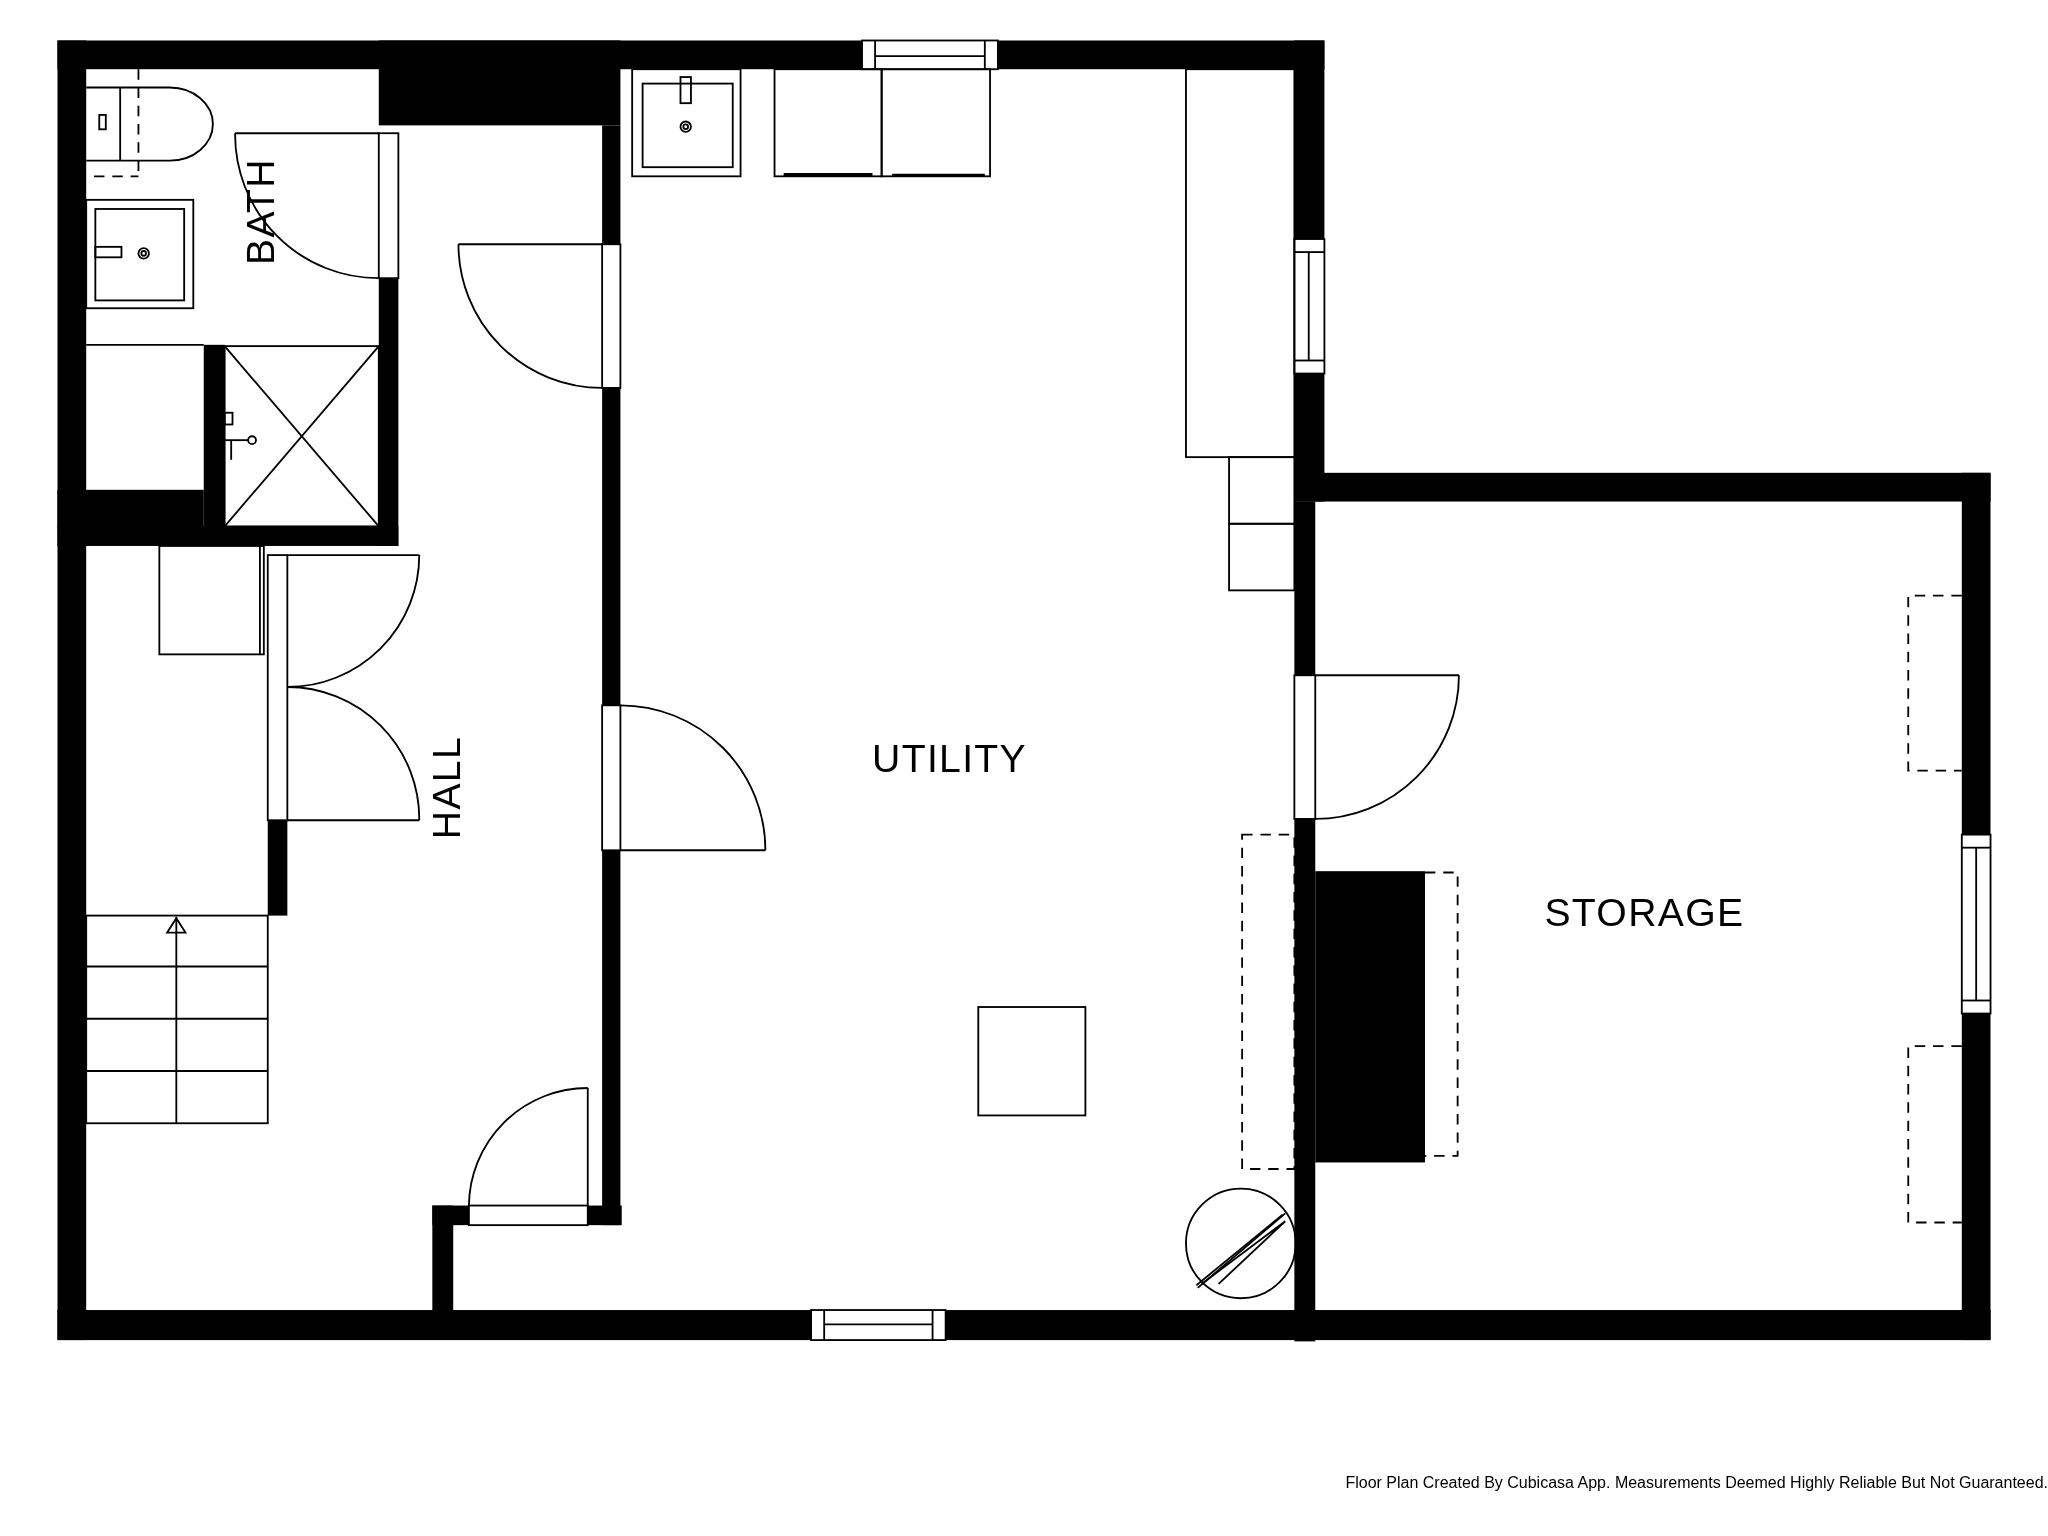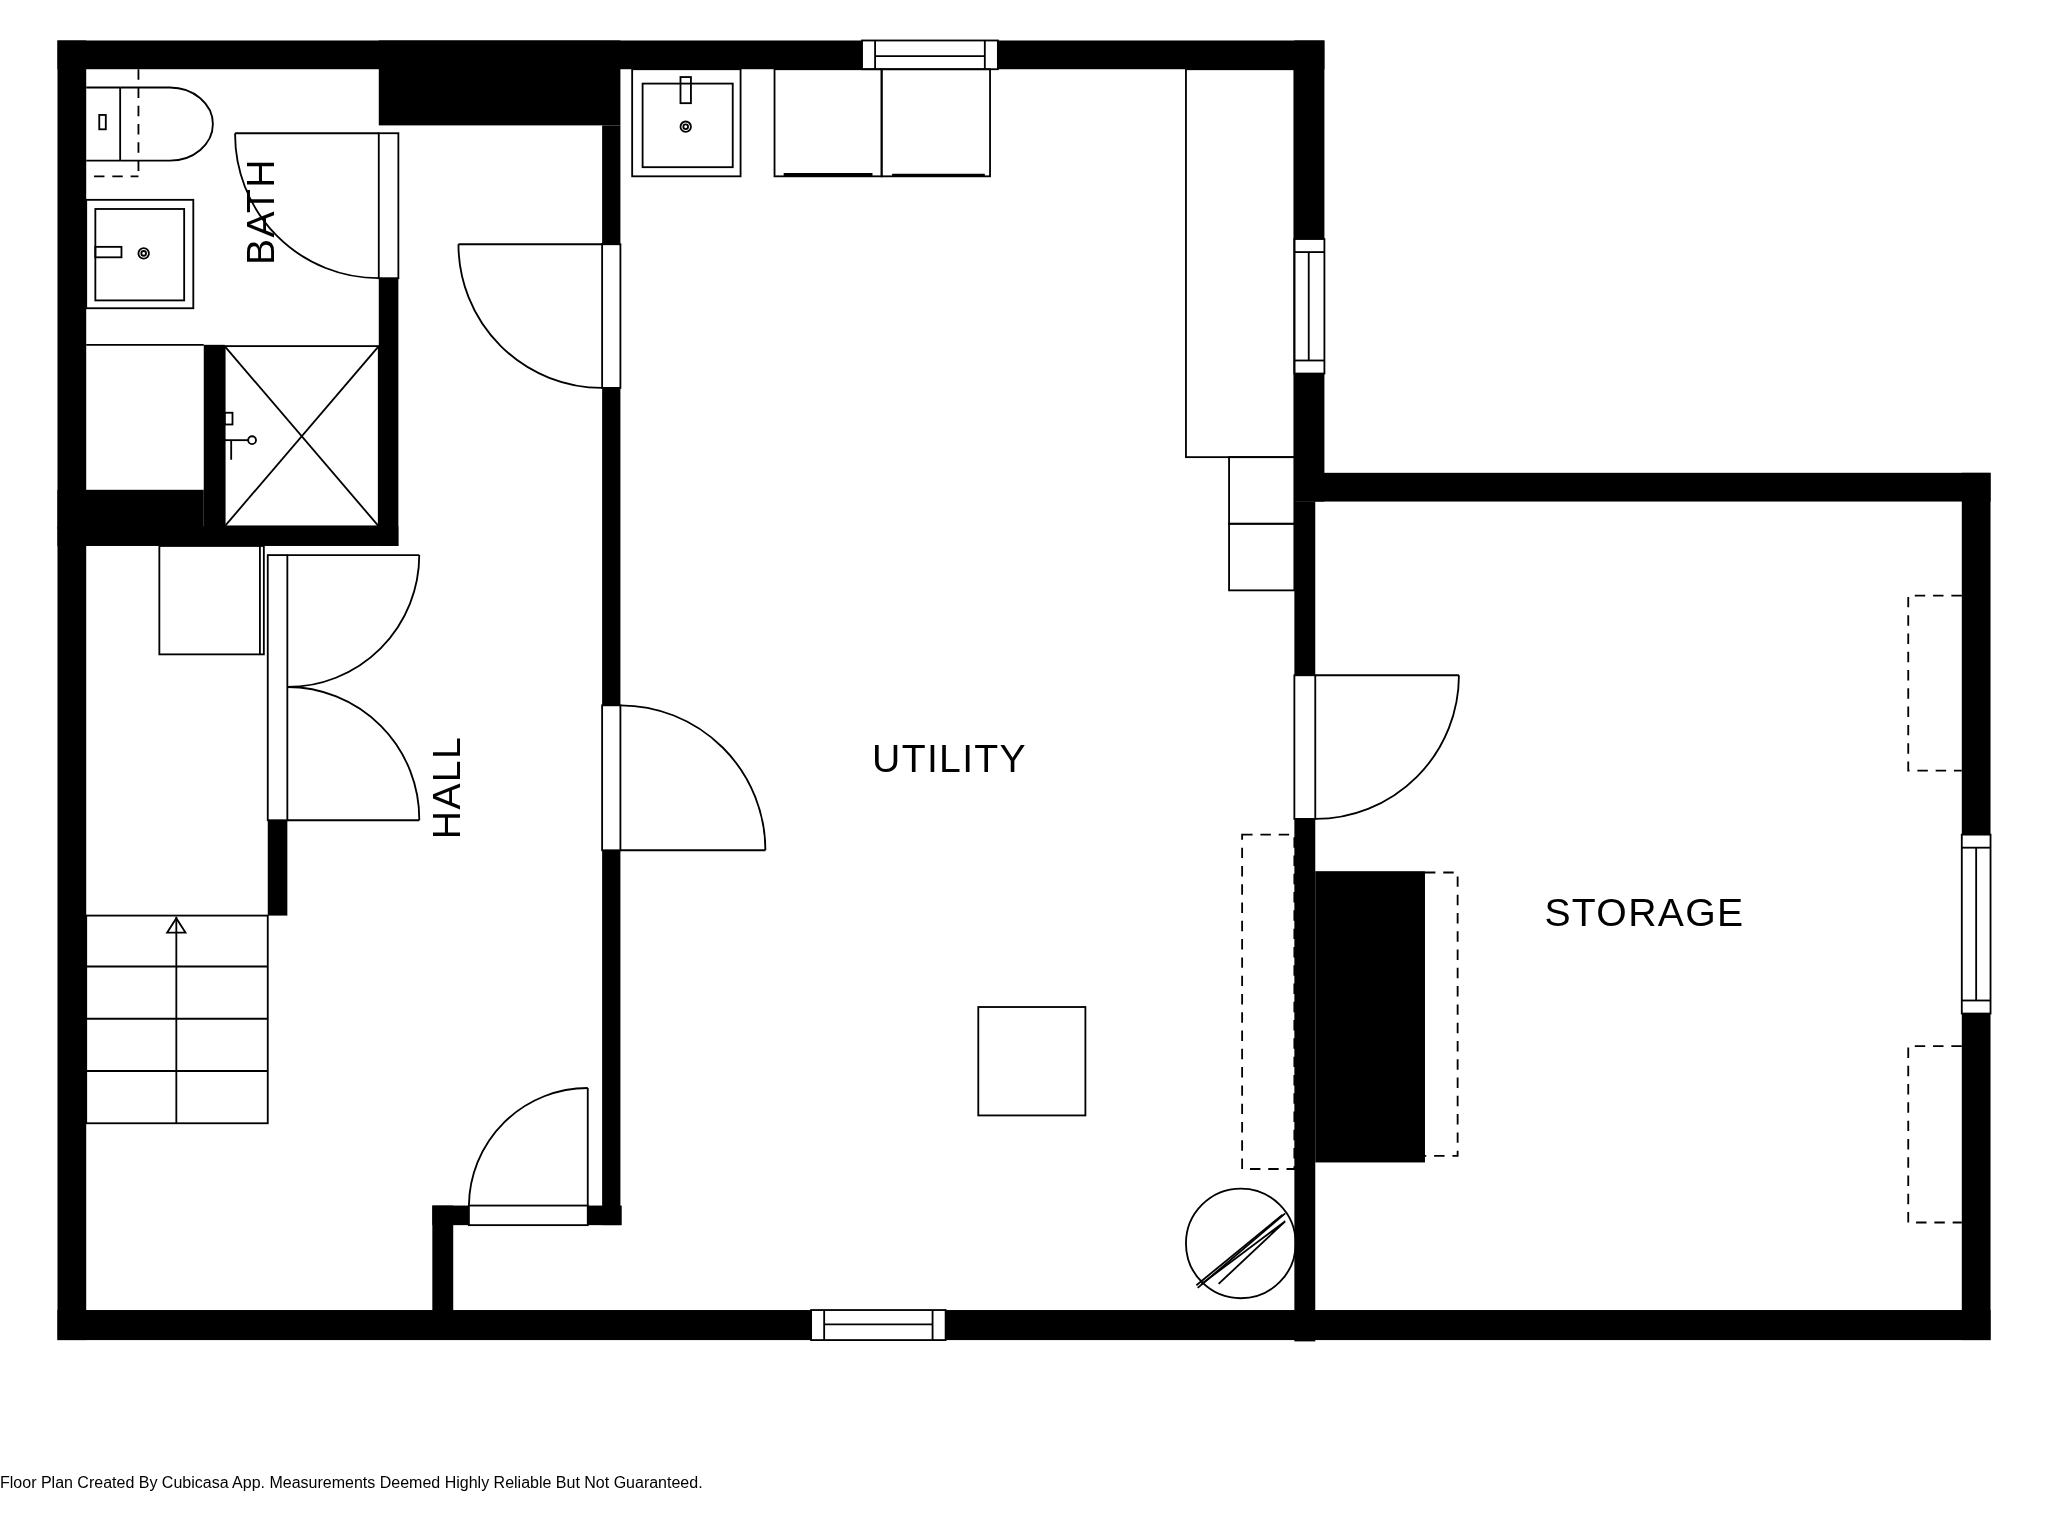--- a/index.html
+++ b/index.html
@@ -4,21 +4,21 @@
 <style>
   html, body { margin: 0; padding: 0; background: #ffffff; }
   body { width: 2048px; height: 1536px; overflow: hidden; position: relative; }
   svg.plan { position: absolute; left: 0; top: 0; width: 2048px; height: 1536px; }
   .wall { fill: #000000; }
   .ln { fill: none; stroke: #000000; stroke-width: 1.4; }
   .lnw { fill: #ffffff; stroke: #000000; stroke-width: 1.4; }
   .dash { fill: none; stroke: #000000; stroke-width: 1.4; stroke-dasharray: 8 6; }
   .room-label { font-family: "Liberation Sans", sans-serif; font-size: 30px; fill: #000000; letter-spacing: 1px; }
   .footer {
-    position: absolute; left: 0; width: 2048px; top: 1474px; text-align: left;
+    position: absolute; left: 0; width: 2048px; top: 1474px; text-align: right;
     font-family: "Liberation Sans", sans-serif; font-size: 16px; color: #000000;
   }
 </style>
 </head>
 <body>
 
 <svg class="plan" viewBox="0 0 1568 1176" preserveAspectRatio="none" xmlns="http://www.w3.org/2000/svg">
 
   <g>
 

